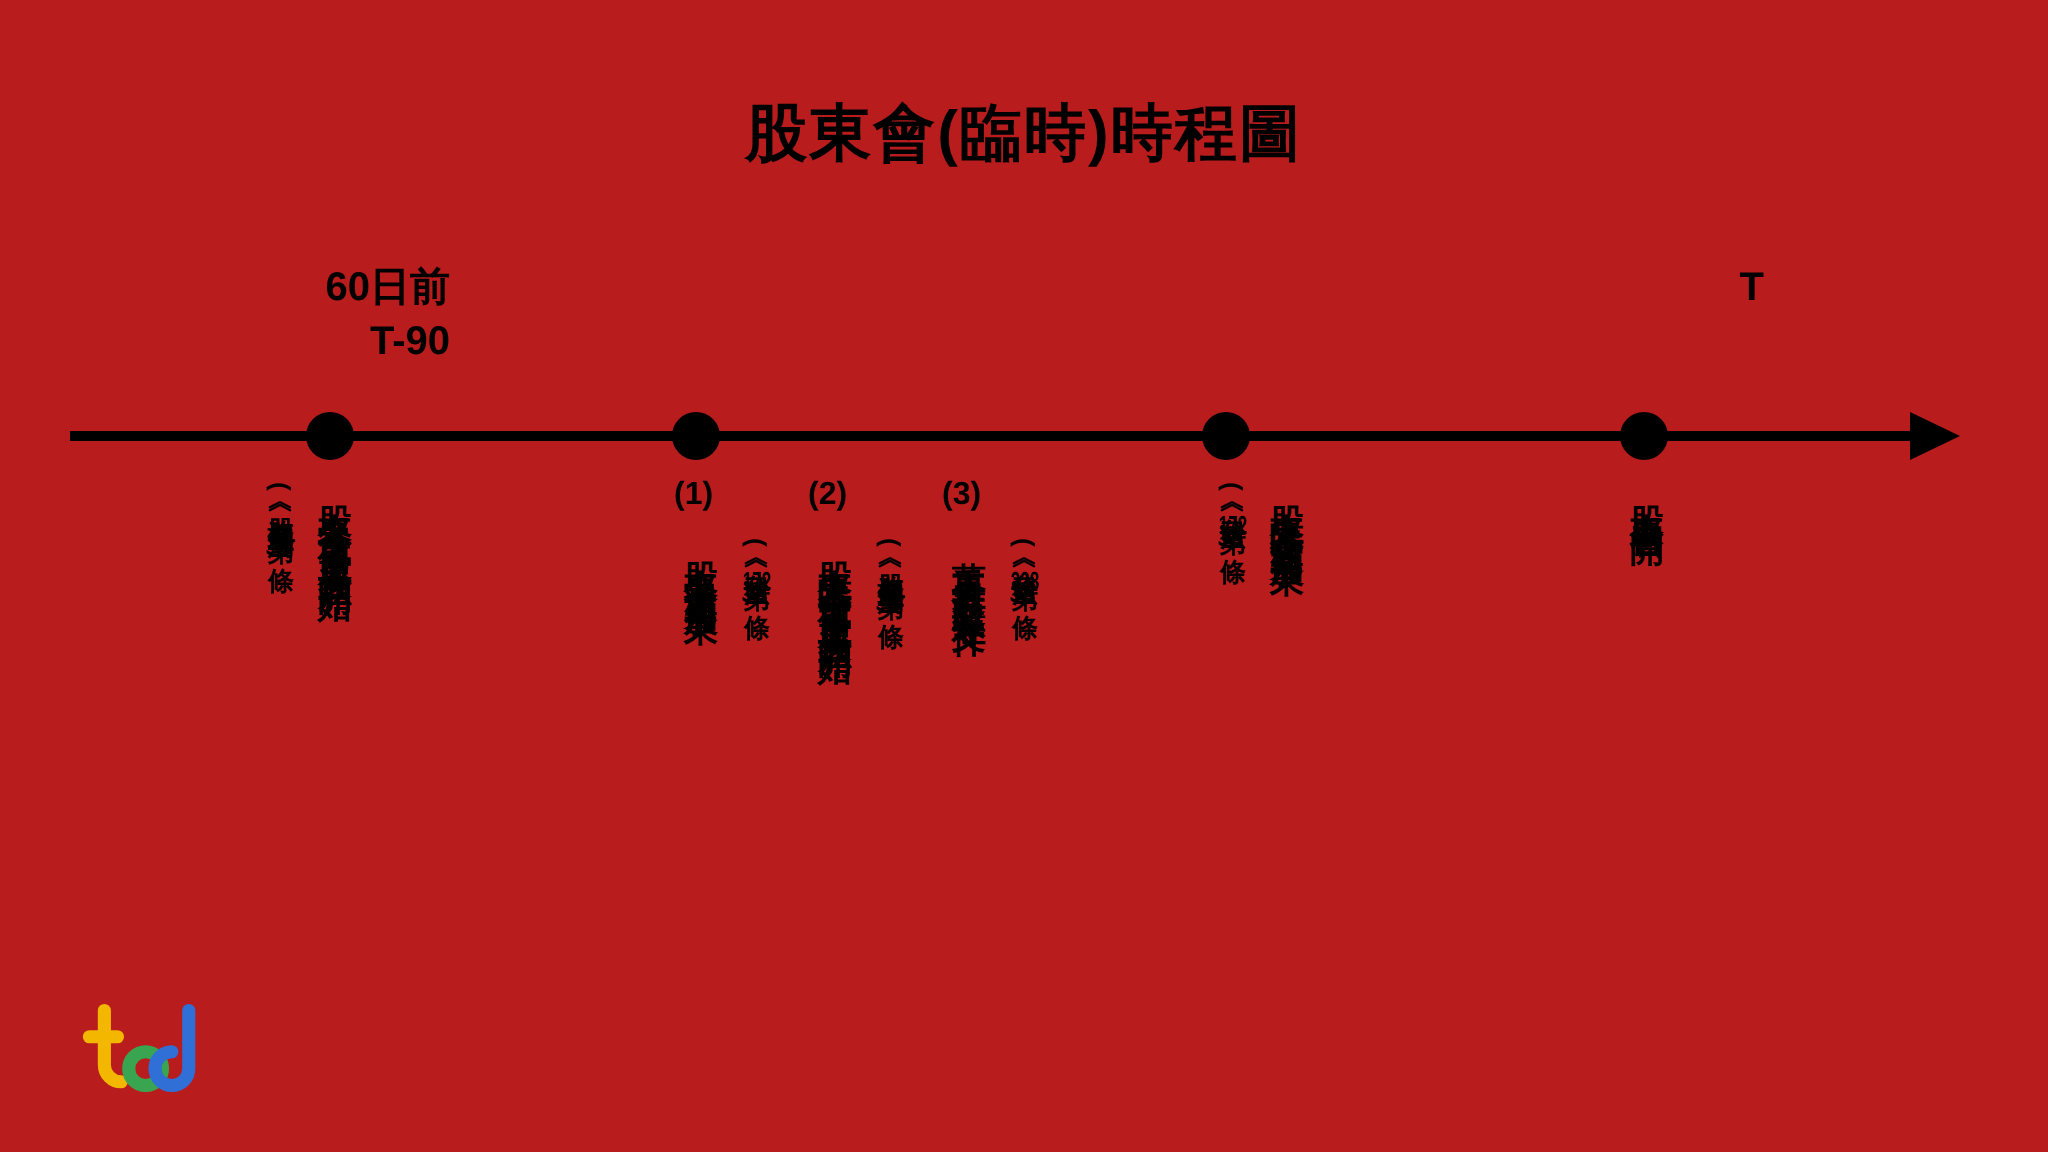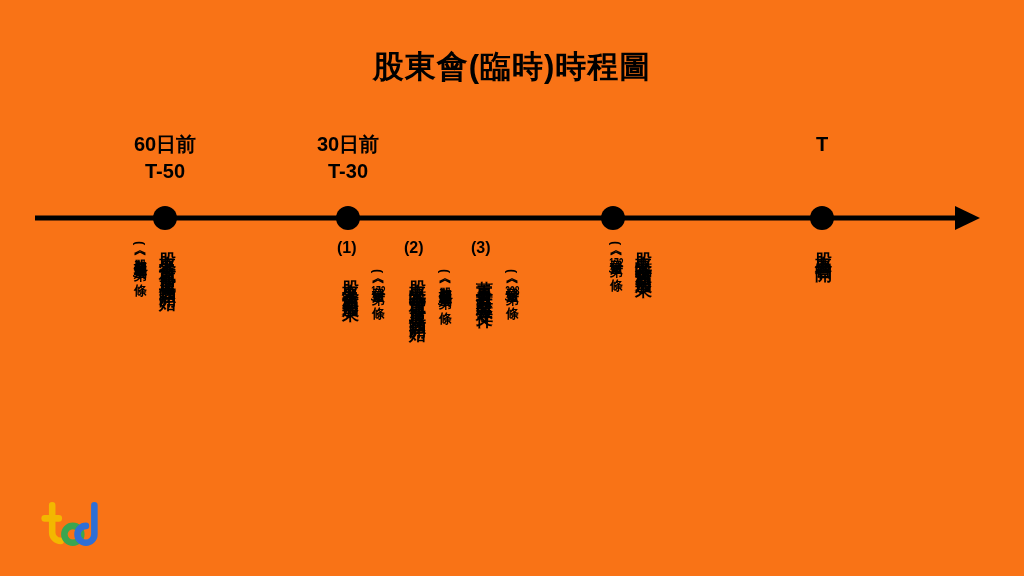--- a/index.html
+++ b/index.html
@@ -1,33 +1,33 @@
 <!DOCTYPE html>
 <html><head>
 <meta charset="utf-8">
 <style>
   * { margin:0; padding:0; box-sizing:border-box; }
   html, body { background:#ffffff; }
   .canvas {
     position:relative;
     width:1024px; height:576px;
-    background:#f97316;
+    background:#b91c1c;
     overflow:hidden;
     color:#000;
     font-family:"Liberation Sans","DejaVu Sans",sans-serif;
   }
   .title {
     position:absolute; top:46px; left:0; width:100%;
     text-align:center;
     font-size:31px; font-weight:800; letter-spacing:1px;
   }
   .timeline { position:absolute; top:196px; left:0; }
   .marker-label {
     position:absolute; top:131px; width:120px;
-    text-align:center;
+    text-align:right;
     font-size:20px; font-weight:800; line-height:27px;
   }
   .content { position:absolute; top:239px; }
   .cols { display:flex; align-items:flex-start; gap:5px; }
   .items { display:flex; align-items:flex-start; gap:17px; }
   .item { display:flex; flex-direction:column; }
   .num { font-size:16px; font-weight:800; height:28px; }
   .vtext {
     writing-mode:vertical-rl;
     text-orientation:mixed;
@@ -50,25 +50,21 @@
     <line x1="35" y1="22" x2="957" y2="22" stroke-width="5" stroke="#000000"></line>
     <polygon points="955,10 955,34 980,22" fill="#000000"></polygon>
     <circle cx="165" cy="22" r="12" fill="#000000"></circle>
     <circle cx="348" cy="22" r="12" fill="#000000"></circle>
     <circle cx="613" cy="22" r="12" fill="#000000"></circle>
     <circle cx="822" cy="22" r="12" fill="#000000"></circle>
   </svg>
 
   <div class="marker-label" style="left:105px">
     <div>60日前</div>
-    <div>T-50</div>
-  </div>
-  <div class="marker-label" style="left:288px">
-    <div>30日前</div>
-    <div>T-30</div>
+    <div>T-90</div>
   </div>
   <div class="marker-label" style="left:762px">
     <div>T</div>
   </div>
 
   <div class="content" style="left:131px">
     <div class="cols">
       <div class="vtext v-cite">(《股務處理準則》第<span class="tcy">41</span>條)</div>
       <div class="vtext v-main">股東常會前停止股票過戶開始</div>
     </div>

